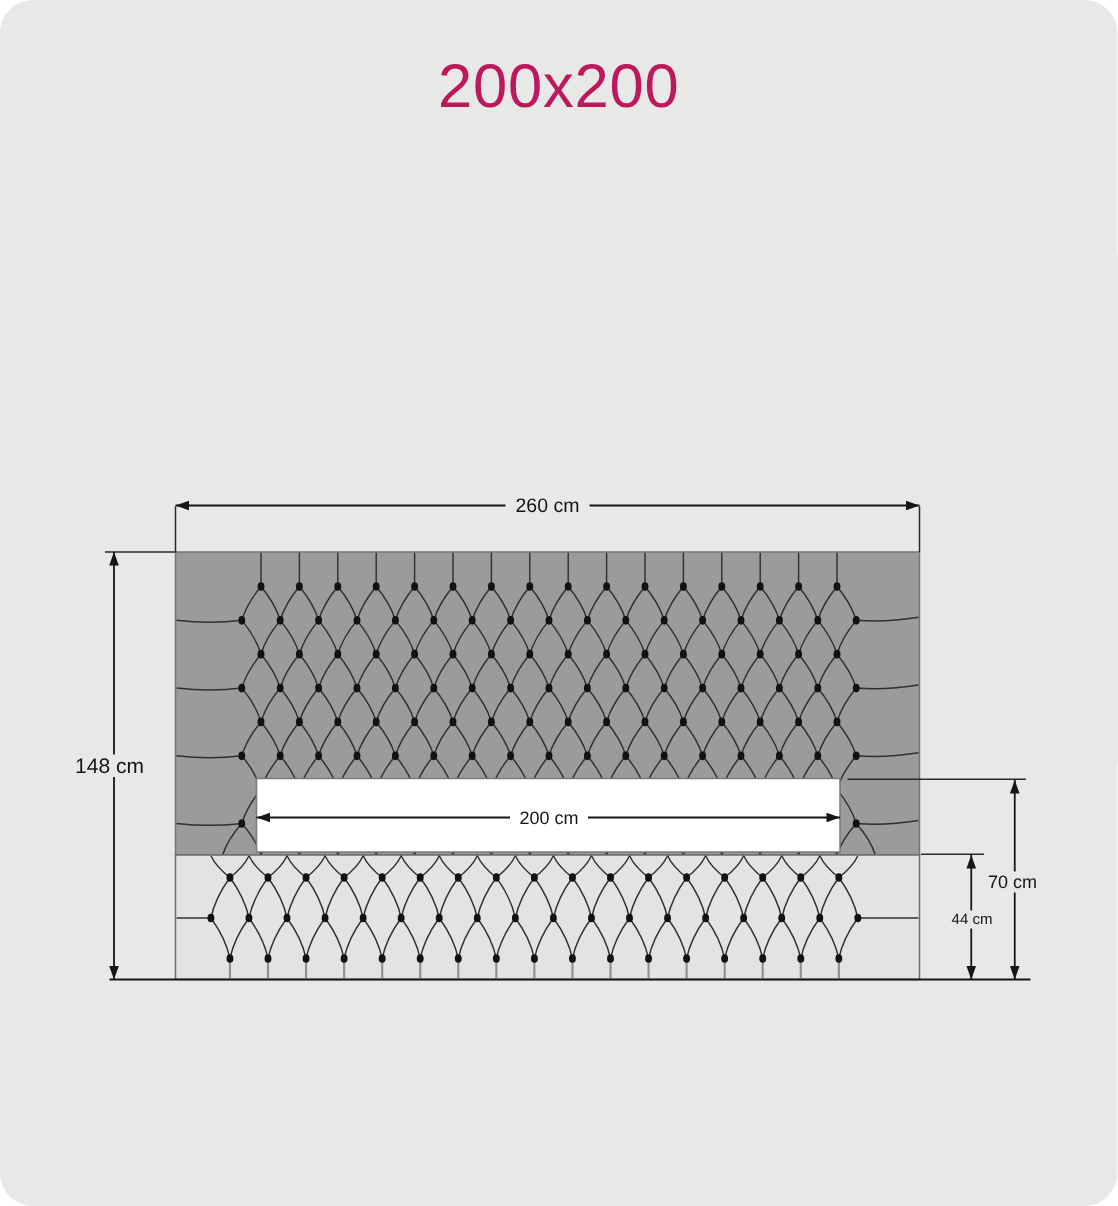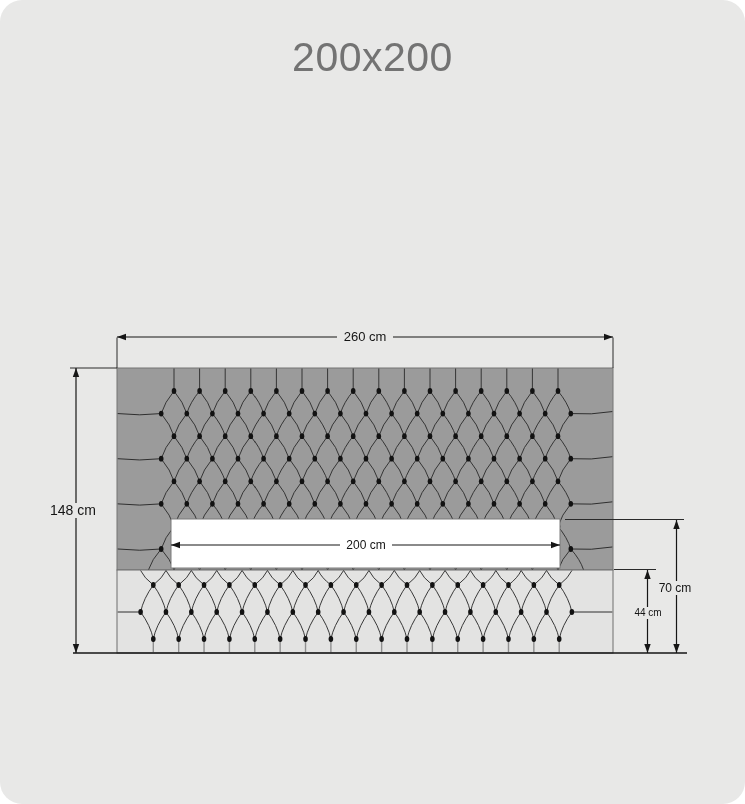--- a/index.html
+++ b/index.html
@@ -11,21 +11,21 @@
     overflow:hidden;
     font-family:"Liberation Sans", sans-serif;
   }
   .title{
     position:absolute;
     top:34px;left:0;right:0;
     text-align:center;
     font-size:41px;
     font-weight:500;
     letter-spacing:0.5px;
-    color:#737373;
+    color:#be185d;
   }
   svg.diagram{position:absolute;left:0;top:0;}
   text.dim{
     fill:#141414;
     text-anchor:middle;
     font-family:"Liberation Sans", sans-serif;
   }
   .t14{font-size:14px;}
   .t13{font-size:13px;}
   .t12{font-size:12px;}

